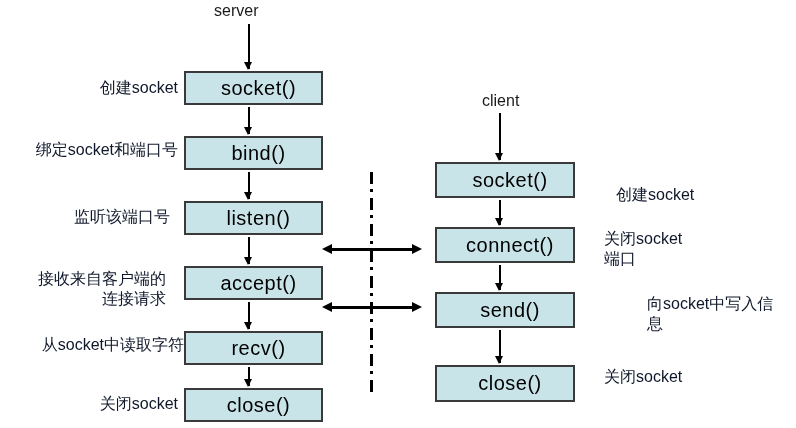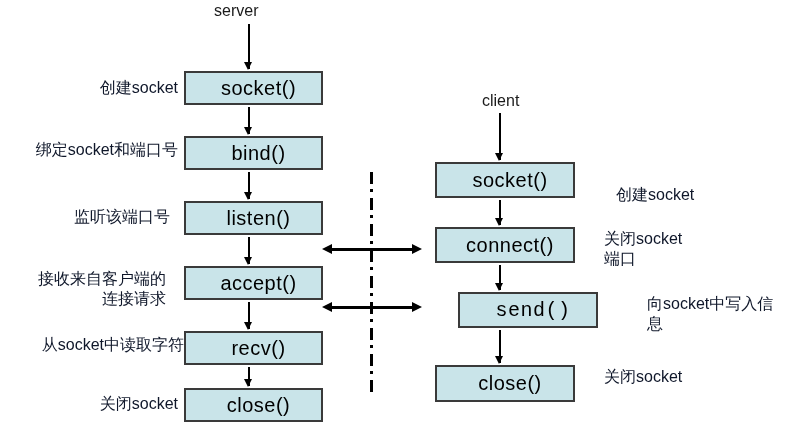--- a/index.html
+++ b/index.html
@@ -129,21 +129,21 @@
   <div class="title" style="left:482px;top:92px;">client</div>
 
   <div class="varrow" style="left:499px;top:113px;height:47px;"></div>
 
   <div class="box" style="left:435px;top:162px;width:126px;height:32px;">socket()</div>
   <div class="varrow" style="left:499px;top:200px;height:25px;"></div>
 
   <div class="box" style="left:435px;top:227px;width:126px;height:32px;">connect()</div>
   <div class="varrow" style="left:499px;top:265px;height:25px;"></div>
 
-  <div class="box" style="left:458px;top:292px;width:126px;height:32px;font-family:Liberation Mono, monospace;">send()</div>
+  <div class="box" style="left:435px;top:292px;width:126px;height:32px;">send()</div>
   <div class="varrow" style="left:499px;top:330px;height:33px;"></div>
 
   <div class="box" style="left:435px;top:365px;width:126px;height:33px;">close()</div>
 
   <div class="label" style="left:616px;top:185px;">创建socket</div>
   <div class="label" style="left:604px;top:229px;">
     <div>关闭socket</div>
     <div>端口</div>
   </div>
   <div class="label" style="left:604px;top:294px;margin-left:43px;">

